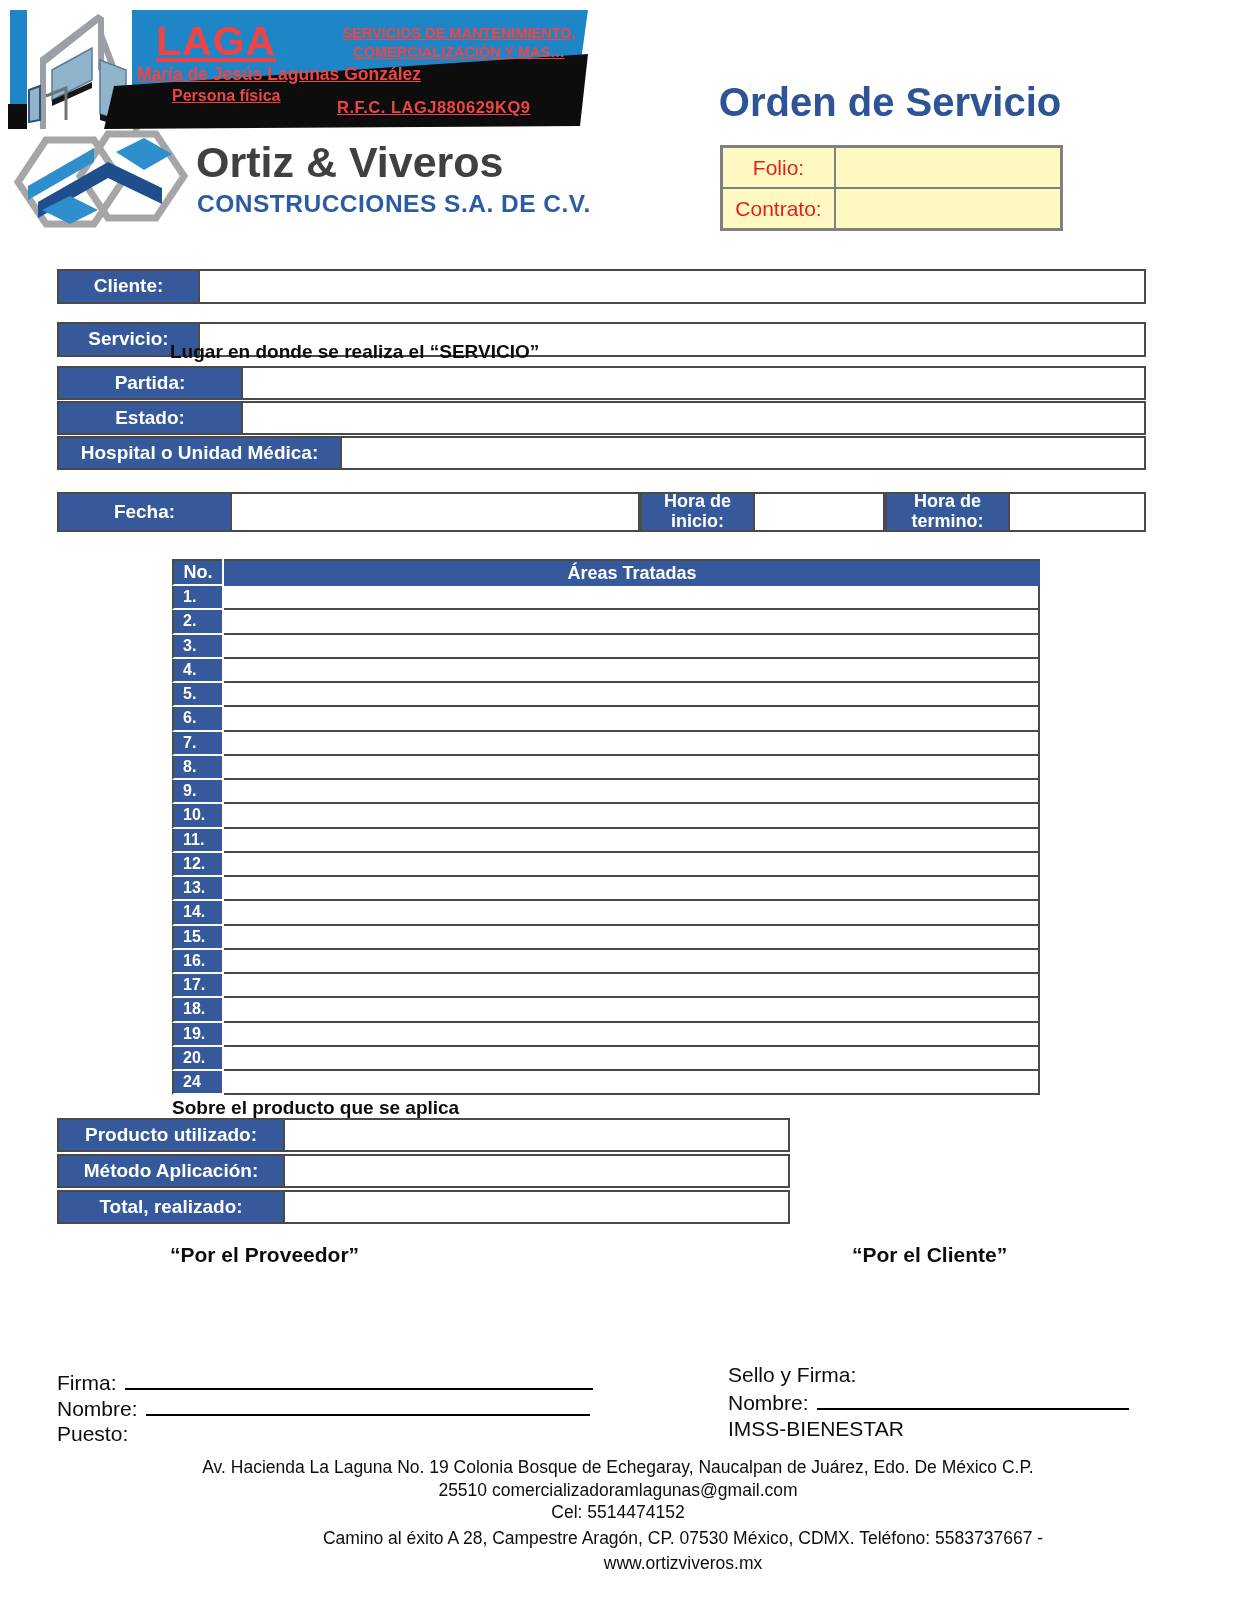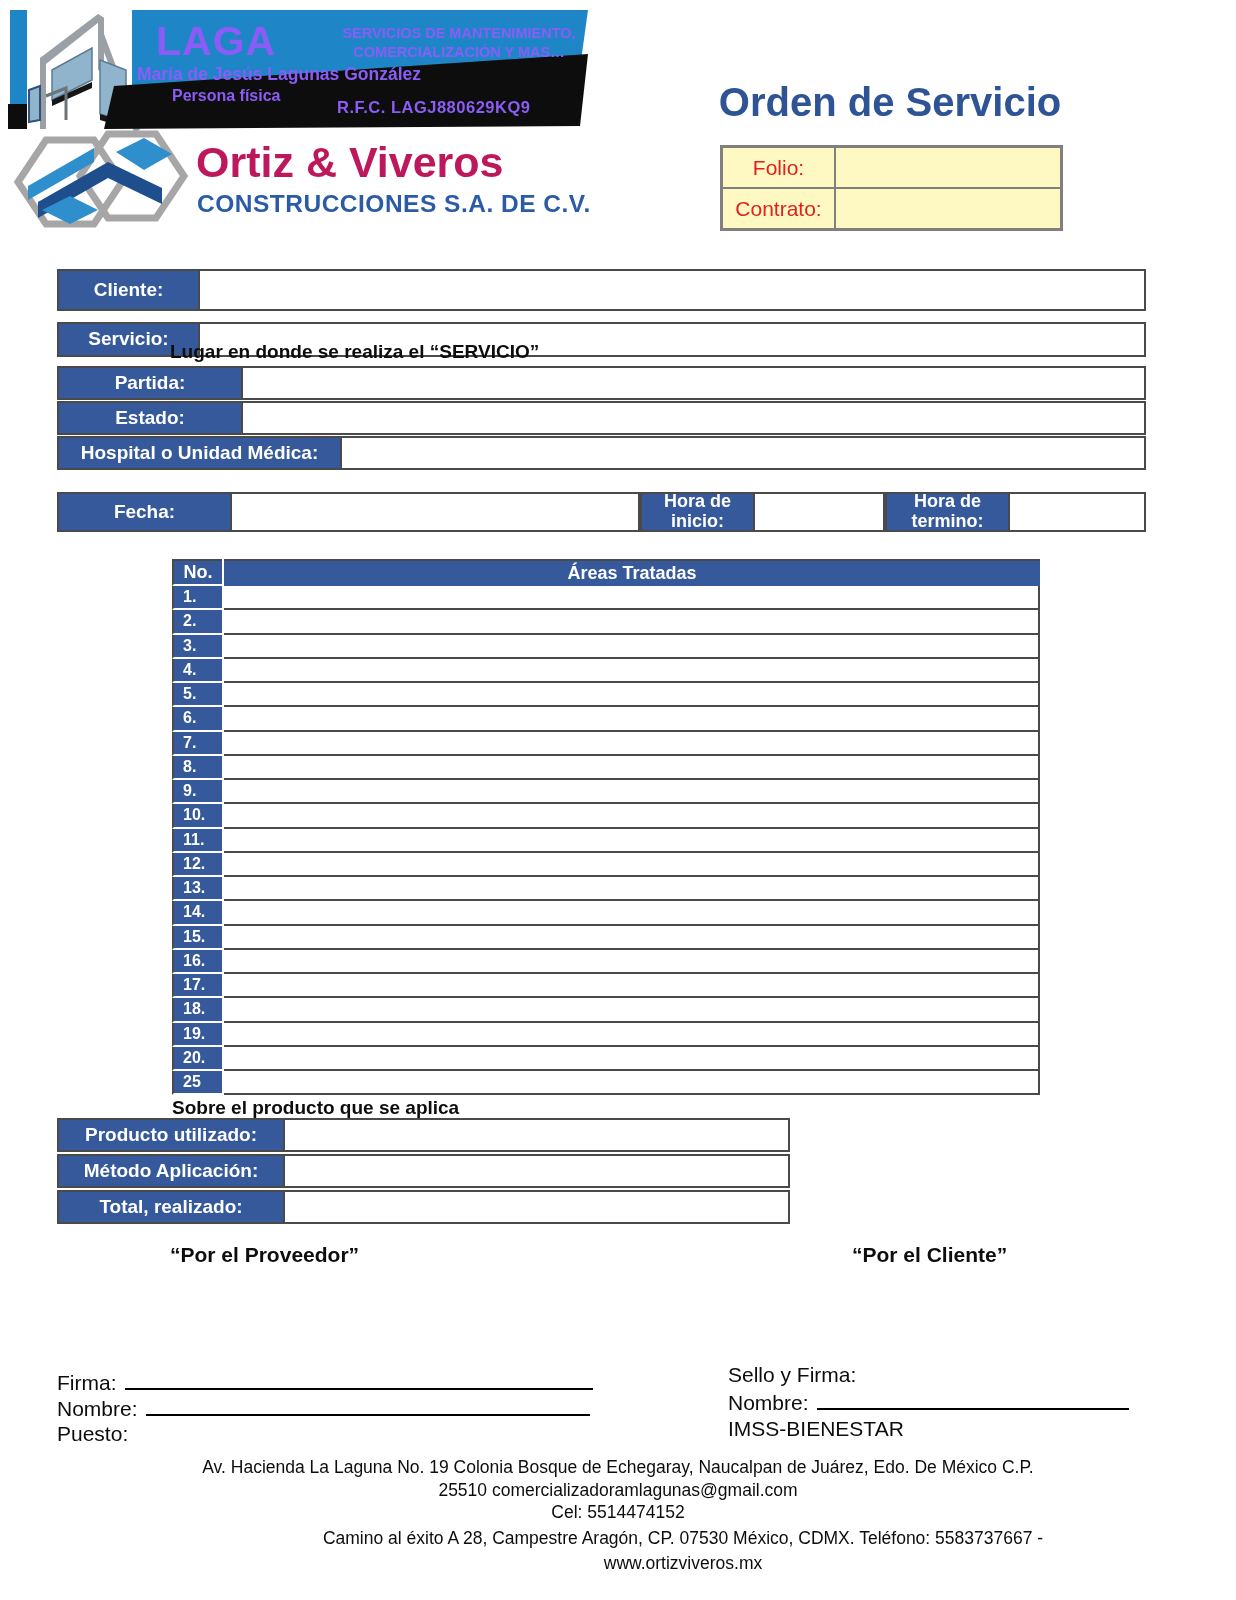--- a/index.html
+++ b/index.html
@@ -2,28 +2,28 @@
 <html><head>
 <meta charset="utf-8">
 <style>
   html,body{margin:0;padding:0;background:#fff;}
   .page{
     position:relative; width:1236px; height:1600px; background:#fff;
     font-family:"Liberation Sans", sans-serif; color:#111; overflow:hidden;
   }
   
   .laga-block{position:absolute;left:0;top:8px;width:600px;height:132px;}
-  .laga-block .ovl{position:absolute;color:#8b5cf6;font-weight:bold;white-space:nowrap;}
+  .laga-block .ovl{position:absolute;color:#ef4444;font-weight:bold;white-space:nowrap;text-decoration:underline;}
   .laga-name{left:156px;top:10px;font-size:41px;letter-spacing:1px;}
   .laga-tagline{left:333px;top:16px;width:252px;text-align:center;font-size:14.5px;line-height:1.28;white-space:normal !important;}
   .laga-owner{left:137px;top:56px;font-size:17.5px;}
   .laga-persona{left:172px;top:79px;font-size:16px;}
   .laga-rfc{left:337px;top:90px;font-size:16.5px;letter-spacing:.5px;}
   
-  .brand-name{position:absolute;left:196px;top:138px;font-size:43px;font-weight:bold;color:#be185d;white-space:nowrap;}
+  .brand-name{position:absolute;left:196px;top:138px;font-size:43px;font-weight:bold;color:#404040;white-space:nowrap;}
   .brand-sub{position:absolute;left:197px;top:190px;font-size:24.5px;font-weight:bold;color:#2B5BA6;letter-spacing:.5px;white-space:nowrap;}
   
   .doc-title{position:absolute;left:700px;top:80px;width:380px;text-align:center;font-size:40px;font-weight:bold;color:#2E5496;white-space:nowrap;}
   .folio-table{position:absolute;left:720px;top:145px;width:343px;height:86px;display:grid;grid-template-columns:113px 1fr;grid-template-rows:1fr 1fr;border:2px solid #808080;box-sizing:border-box;}
   .folio-table .cell{border:1px solid #808080;display:flex;align-items:center;box-sizing:border-box;background:#fef9c3;}
   .folio-table .lab{justify-content:center;color:#E01F1F;font-size:21px;}
   
   .frow{position:absolute;display:flex;box-sizing:border-box;}
   .flabel{background:#35599B;color:#fff;font-weight:bold;font-size:19px;display:flex;align-items:center;justify-content:center;box-sizing:border-box;border:2px solid #4a4a4a;text-align:center;line-height:1.1;}
   .fvalue{flex:1;background:#fff;border:2px solid #4a4a4a;border-left:none;box-sizing:border-box;}
@@ -89,21 +89,21 @@
   <div class="brand-sub">CONSTRUCCIONES S.A. DE C.V.</div>
 
   <div class="doc-title">Orden de Servicio</div>
   <div class="folio-table">
     <div class="cell lab">Folio:</div>
     <div class="cell"></div>
     <div class="cell lab">Contrato:</div>
     <div class="cell"></div>
   </div>
 
-  <div class="frow" style="left:57px;top:269px;width:1089px;height:42px;border-radius:17px;">
+  <div class="frow" style="left:57px;top:269px;width:1089px;height:35px;border-radius:17px;">
     <div class="flabel" style="width:143px;">Cliente:</div>
     <div class="fvalue"></div>
   </div>
   <div class="frow" style="left:57px;top:306px;width:1089px;height:35px;margin-top:16px;">
     <div class="flabel" style="width:143px;">Servicio:</div>
     <div class="fvalue"></div>
   </div>
 
   <div class="section-heading" style="left:170px;top:341px;">Lugar en donde se realiza el “SERVICIO”</div>
 
@@ -209,21 +209,21 @@
         </div>
         <div class="arow">
           <div class="anum">19.</div>
           <div class="acell"></div>
         </div>
         <div class="arow">
           <div class="anum">20.</div>
           <div class="acell"></div>
         </div>
         <div class="arow">
-          <div class="anum">25</div>
+          <div class="anum">24</div>
           <div class="acell"></div>
         </div>
       </div>
   </div>
 
   <div class="section-heading" style="left:172px;top:1097px;">Sobre el producto que se aplica</div>
   <div class="frow" style="left:57px;top:1118px;width:733px;height:34px;">
     <div class="flabel" style="width:228px;">Producto utilizado:</div>
     <div class="fvalue"></div>
   </div>

